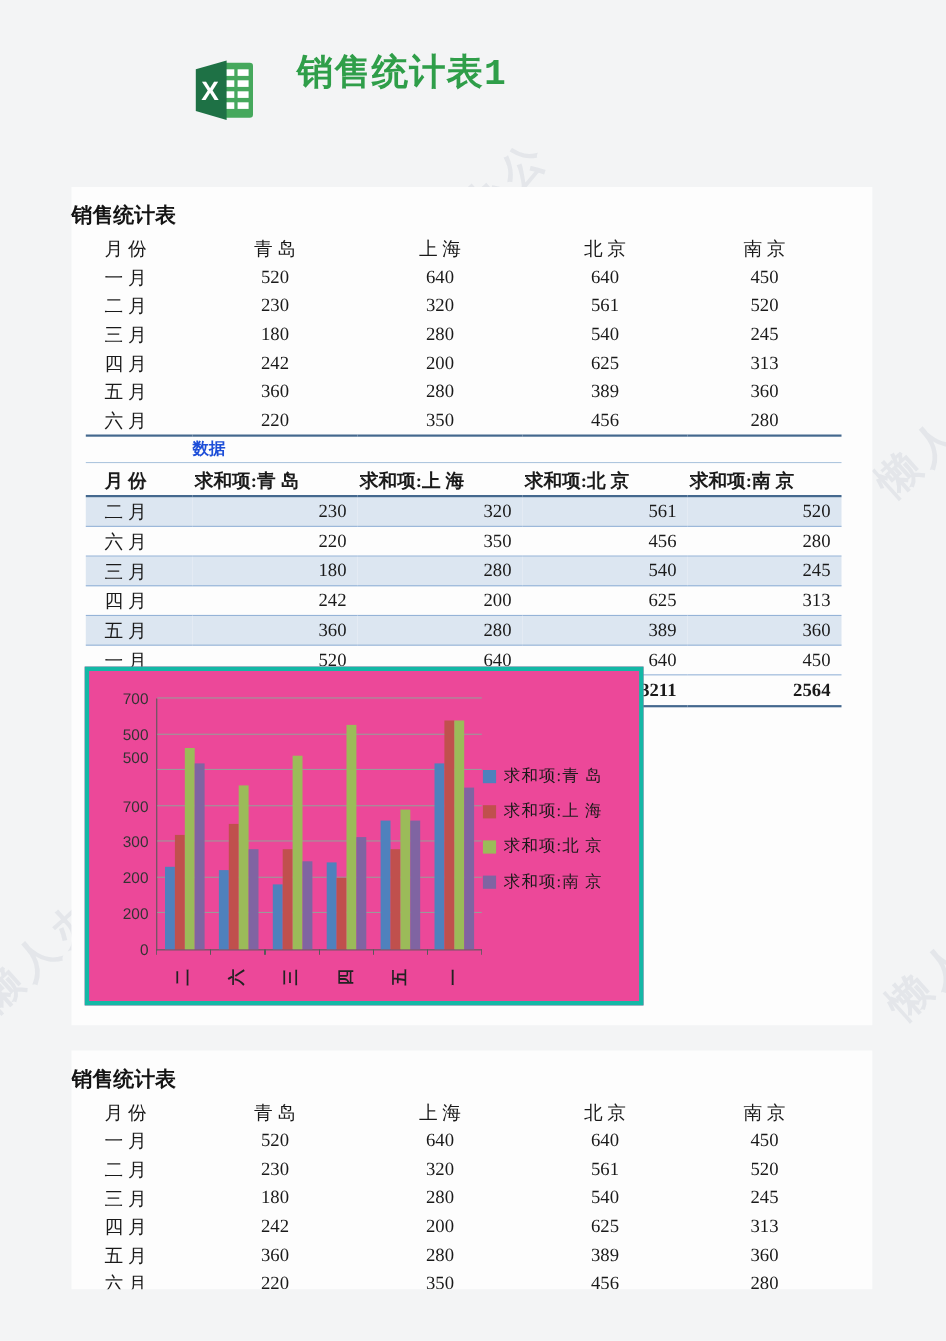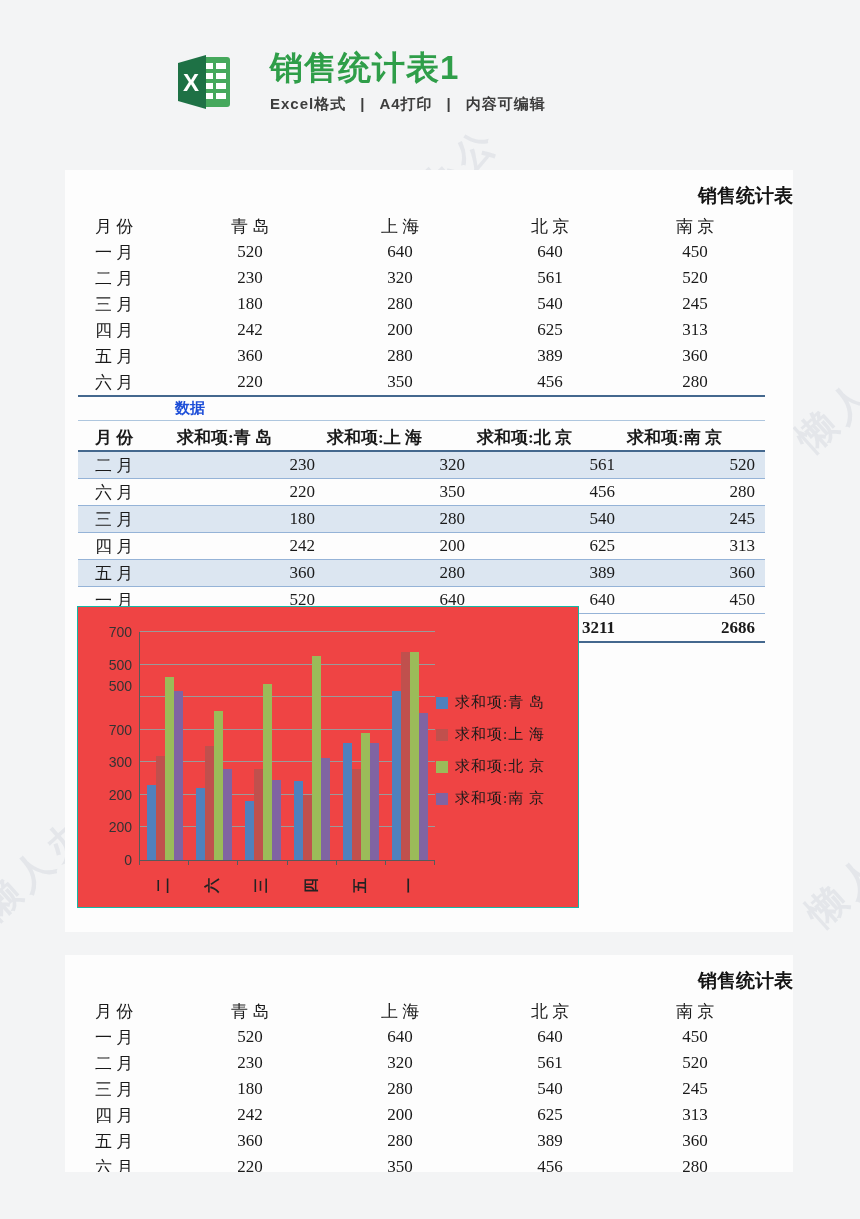--- a/index.html
+++ b/index.html
@@ -1,48 +1,48 @@
 <!DOCTYPE html>
 <html><head>
 <meta charset="utf-8">
 <style>
   html,body{margin:0;padding:0;}
   .page{position:relative;width:860px;height:1219px;background:#f3f4f5;overflow:hidden;
         font-family:"Liberation Sans","DejaVu Sans",sans-serif;}
   
   .header{position:absolute;top:50px;left:170px;display:flex;align-items:flex-start;gap:36px;}
   .logo{width:64px;height:64px;flex:0 0 auto;}
-  .head-text h1{margin:0;font-size:33px;line-height:36px;font-weight:bold;color:#2f9e49;letter-spacing:1px;}
+  .head-text h1{margin:0;font-size:33px;line-height:36px;font-weight:bold;color:#2f9e49;letter-spacing:1px;font-family:Liberation Mono, monospace;}
   .subtitle{margin-top:9px;font-size:15px;font-weight:bold;color:#3d3d3d;letter-spacing:1px;}
   .subtitle .pipe{margin:0 14px;color:#3d3d3d;}
   
   .panel{position:absolute;left:65px;width:728px;background:#fdfdfd;}
   .panel-1{top:170px;height:762px;}
   .panel-2{top:955px;height:217px;overflow:hidden;}
-  .sheet-title{padding-top:13px;text-align:right;font-size:19px;font-weight:bold;color:#141414;}
+  .sheet-title{padding-top:13px;text-align:left;font-size:19px;font-weight:bold;color:#141414;}
   
   table.sheet{border-collapse:collapse;table-layout:fixed;width:687px;margin:4px 28px 0 13px;
               font-family:"Liberation Serif","DejaVu Serif",serif;font-size:17px;color:#1a1a1a;}
   table.sheet col.c0{width:97px;} table.sheet col.c1{width:150px;} table.sheet col.c2{width:150px;}
   table.sheet col.c3{width:150px;} table.sheet col.c4{width:140px;}
   table.t1 th{font-weight:normal;height:24px;text-align:center;}
   table.t1 td{height:24px;text-align:center;}
   table.t1 th:first-child,table.t1 td:first-child{text-align:left;padding-left:17px;}
   table.t1{border-bottom:2px solid #44688e;}
   .pivot-label{margin:0 28px 0 13px;height:23px;border-bottom:1px solid #aec6de;display:flex;align-items:center;
                padding-left:97px;font-size:15px;font-weight:bold;color:#1d4ed8;}
   table.t2 th{font-weight:bold;height:23px;text-align:left;padding-left:2px;border-bottom:2px solid #44688e;}
   table.t2 th:first-child{padding-left:17px;}
   table.t2 td{height:24px;text-align:right;padding-right:10px;border-bottom:1px solid #95b3d7;}
   table.t2 td:first-child{text-align:left;padding-left:17px;padding-right:0;}
   table.t2 tr.shaded{background:#dce6f1;}
   table.t2 tfoot td{font-weight:bold;height:25px;border-top:1px solid #44688e;border-bottom:2px solid #44688e;}
   table.t2 tfoot td:first-child{padding-left:5px;}
   
-  .chart-box{position:absolute;left:12px;top:436px;width:500px;height:300px;background:#ef4444;border:1px solid #14b8a6;}
+  .chart-box{position:absolute;left:12px;top:436px;width:500px;height:300px;background:#ec4899;border:4px solid #14b8a6;}
   .plot-area{position:absolute;left:61px;top:25px;width:295px;height:228px;
              border-left:1px solid #595959;border-bottom:1px solid #595959;}
   .gridline{position:absolute;left:0;width:100%;height:1px;background:#9a9a9a;}
   .bar-groups{position:absolute;left:0;bottom:0;width:100%;height:100%;display:flex;}
   .bar-group{flex:1;display:flex;align-items:flex-end;justify-content:center;}
   .bar{width:9px;}
   .y-label{position:absolute;left:8px;width:46px;text-align:right;font-size:14px;color:#333;}
   .x-ticks{position:absolute;left:61px;top:253px;width:296px;height:5px;
            background:repeating-linear-gradient(to right,#595959 0 1px,transparent 1px 49.2px);}
   .x-labels{position:absolute;left:61px;top:262px;width:295px;display:flex;}
@@ -80,23 +80,20 @@
         <rect x="35" y="33" width="8" height="6"></rect>
           <rect x="46" y="33" width="10" height="6"></rect>
         <rect x="35" y="43" width="8" height="6"></rect>
           <rect x="46" y="43" width="10" height="6"></rect>
       </g>
       <polygon points="8,13 36,5 36,59 8,51" fill="#1e7145"></polygon>
       <text x="21" y="41" text-anchor="middle" font-size="24" font-weight="bold" font-family="Liberation Sans, DejaVu Sans, sans-serif" fill="#ffffff">X</text>
     </svg>
     <div class="head-text">
       <h1>销售统计表1</h1>
-      <div class="subtitle">
-        <span>Excel格式</span><span class="pipe">|</span><span>A4打印</span><span class="pipe">|</span><span>内容可编辑</span>
-      </div>
     </div>
   </div>
 
   <section class="panel panel-1">
     <div class="sheet-title">销售统计表</div>
 
     <table class="sheet t1">
       <colgroup>
           <col class="c0">
           <col class="c1">
@@ -223,21 +220,21 @@
             <td>640</td>
             <td>450</td>
           </tr>
         </tbody>
       <tfoot>
         <tr>
           <td>总计</td>
           <td>1752</td>
           <td>2070</td>
           <td>3211</td>
-          <td>2686</td>
+          <td>2564</td>
         </tr>
       </tfoot>
     </table>
 
     <div class="chart-box">
       <div id="y-axis">
           <div class="y-label" style="top: 17px;">700</div>
           <div class="y-label" style="top: 49.5714px;">500</div>
           <div class="y-label" style="top: 71px;">500</div>
           <div class="y-label" style="top: 114.714px;">700</div>

